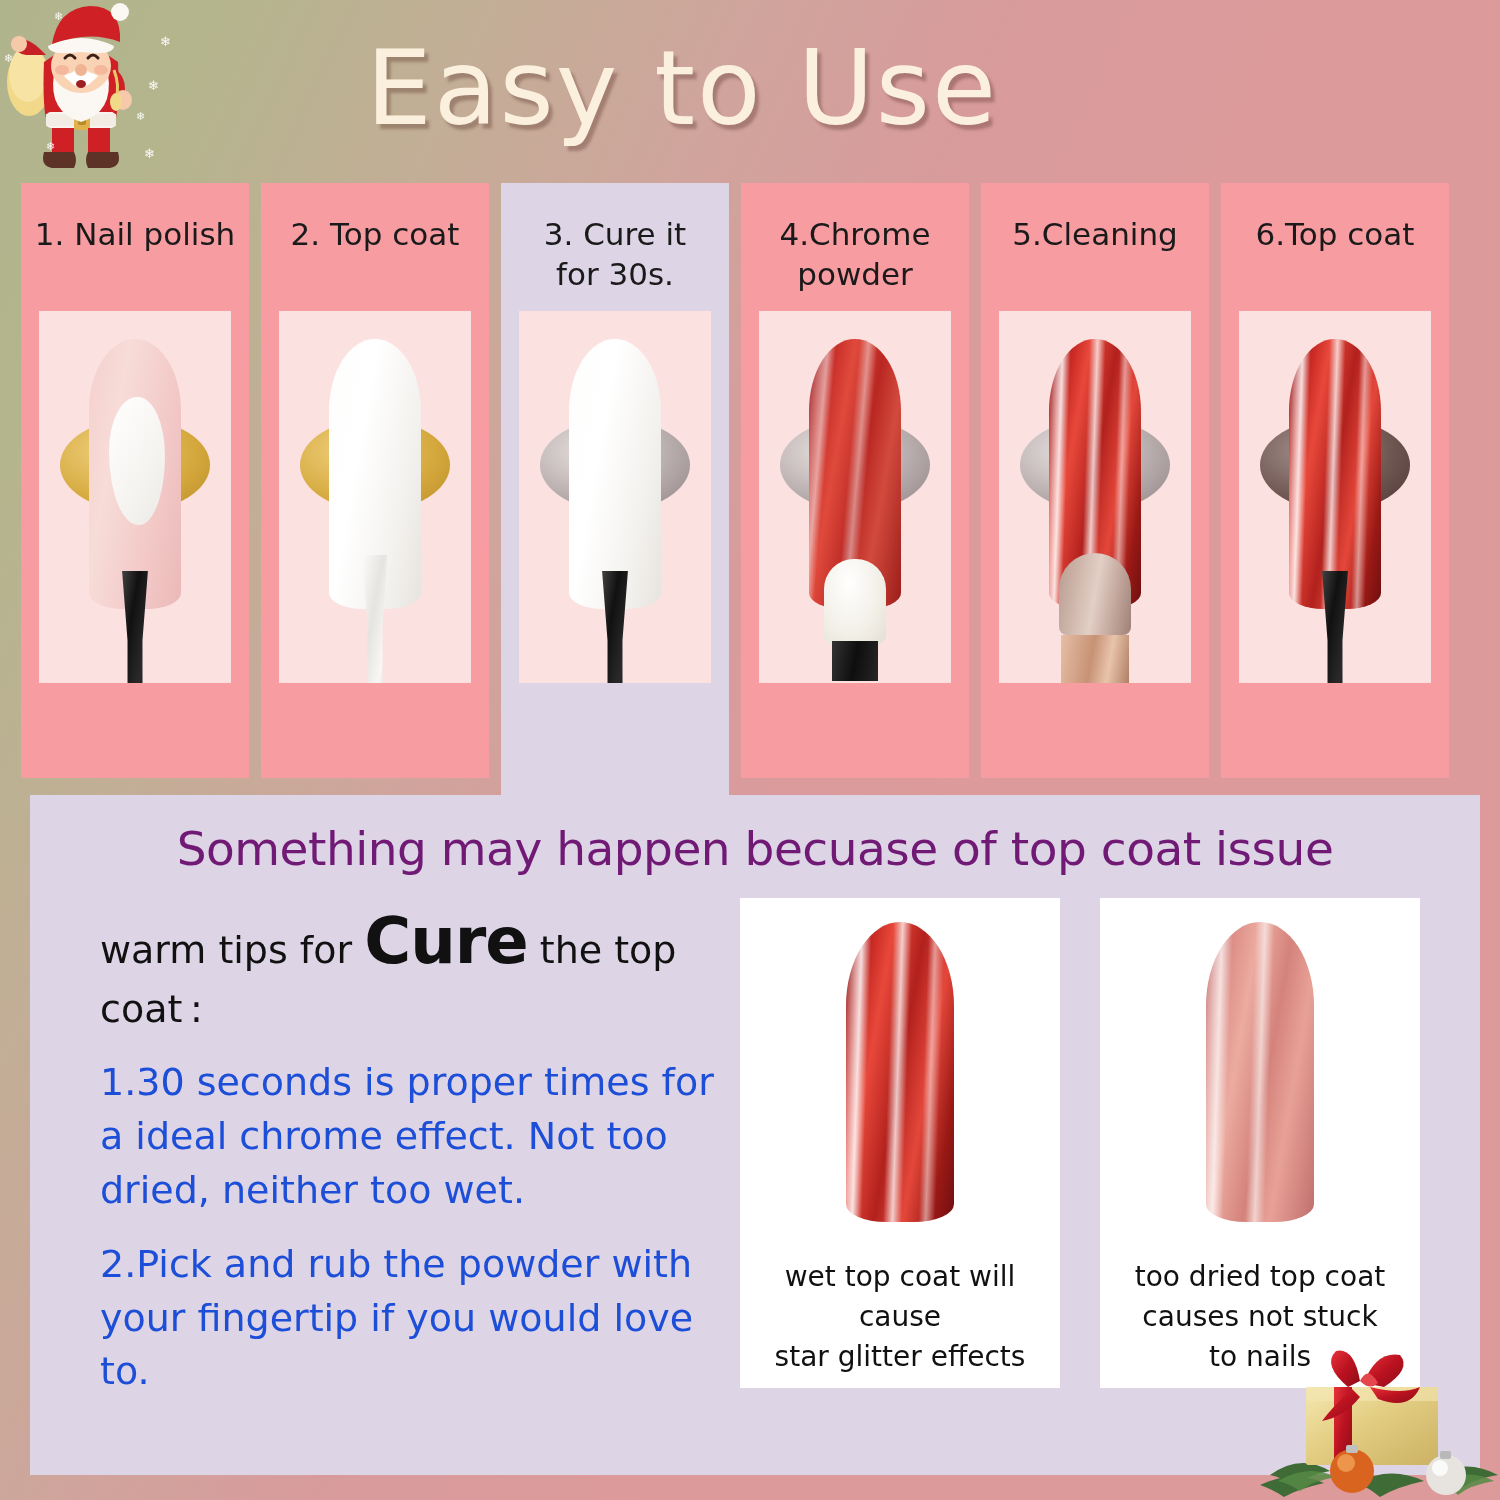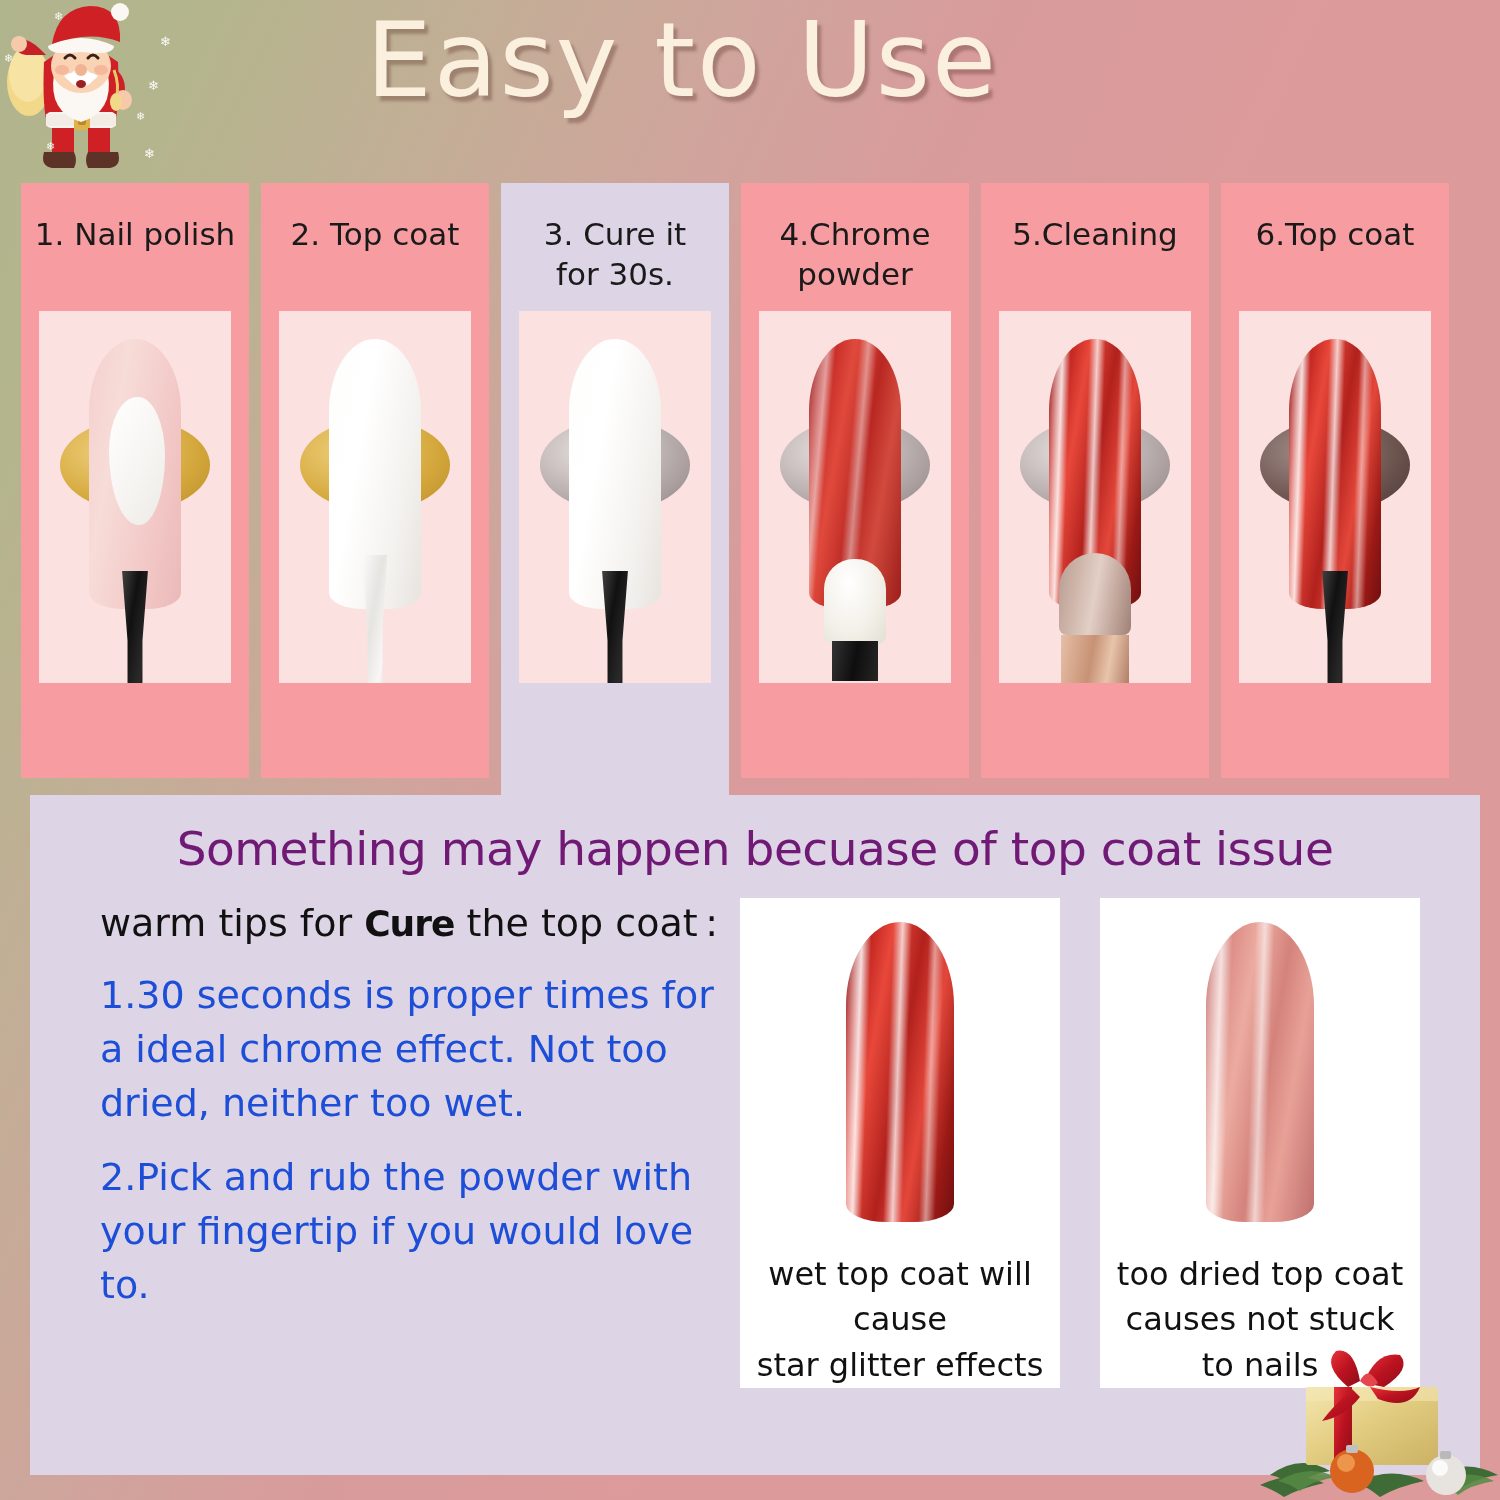--- a/index.html
+++ b/index.html
@@ -13,21 +13,21 @@
     position: relative;
     overflow: hidden;
   }
 
   
   .santa-wrap { position: absolute; left: 2px; top: 0px; width: 170px; height: 172px; }
   .snowflake { position: absolute; color: #ffffff; font-size: 13px; opacity: .92; }
 
   
   .title {
-    position: absolute; left: 0; top: 8px; width: 1364px;
+    position: absolute; left: 0; top: 36px; width: 1364px;
     text-align: center;
     font-size: 104px; line-height: 1;
     font-weight: 400;
     letter-spacing: 2px;
     color: #fbf0dd;
     text-shadow: 4px 5px 3px rgba(90,50,40,.35);
     font-family: "DejaVu Sans", sans-serif;
   }
 
   
@@ -154,36 +154,36 @@
     font-family: "DejaVu Sans", sans-serif;
     letter-spacing: -.5px;
   }
   .bottom-body { display: flex; margin-top: 22px; }
   .tips { width: 700px; padding-left: 70px; }
   .tips-lead {
     font-size: 38px; color: #111; line-height: 1.35;
     font-family: "DejaVu Sans", sans-serif;
   }
   .tips-lead .cure {
-    font-size: 36px; font-weight: bold; letter-spacing: -1px;
+    font-size: 64px; font-weight: bold; letter-spacing: -1px;
   }
   .tip {
     margin-top: 20px;
     font-size: 38px; line-height: 1.42; color: #1d4ed8;
     font-family: "DejaVu Sans", sans-serif;
   }
   .cards { display: flex; gap: 40px; margin-left: 10px; }
   .card {
     width: 320px; height: 490px; background: #ffffff;
     position: relative; display: flex; flex-direction: column;
     align-items: center;
   }
   .card .shot { position: relative; width: 100%; height: 355px; }
   .card .cap {
-    text-align: center; font-size: 32px; line-height: 1.42; color: #111;
+    text-align: center; font-size: 28px; line-height: 1.42; color: #111;
     padding: 4px 10px 0; font-family: "DejaVu Sans", sans-serif;
   }
   .card .nail {
     top: 24px; width: 108px; height: 300px;
     border-radius: 54px 54px 40px 40px / 84px 84px 18px 18px;
   }
 
   
   .gift { position: absolute; right: 0px; bottom: 0px; width: 240px; height: 175px; }
 </style>

